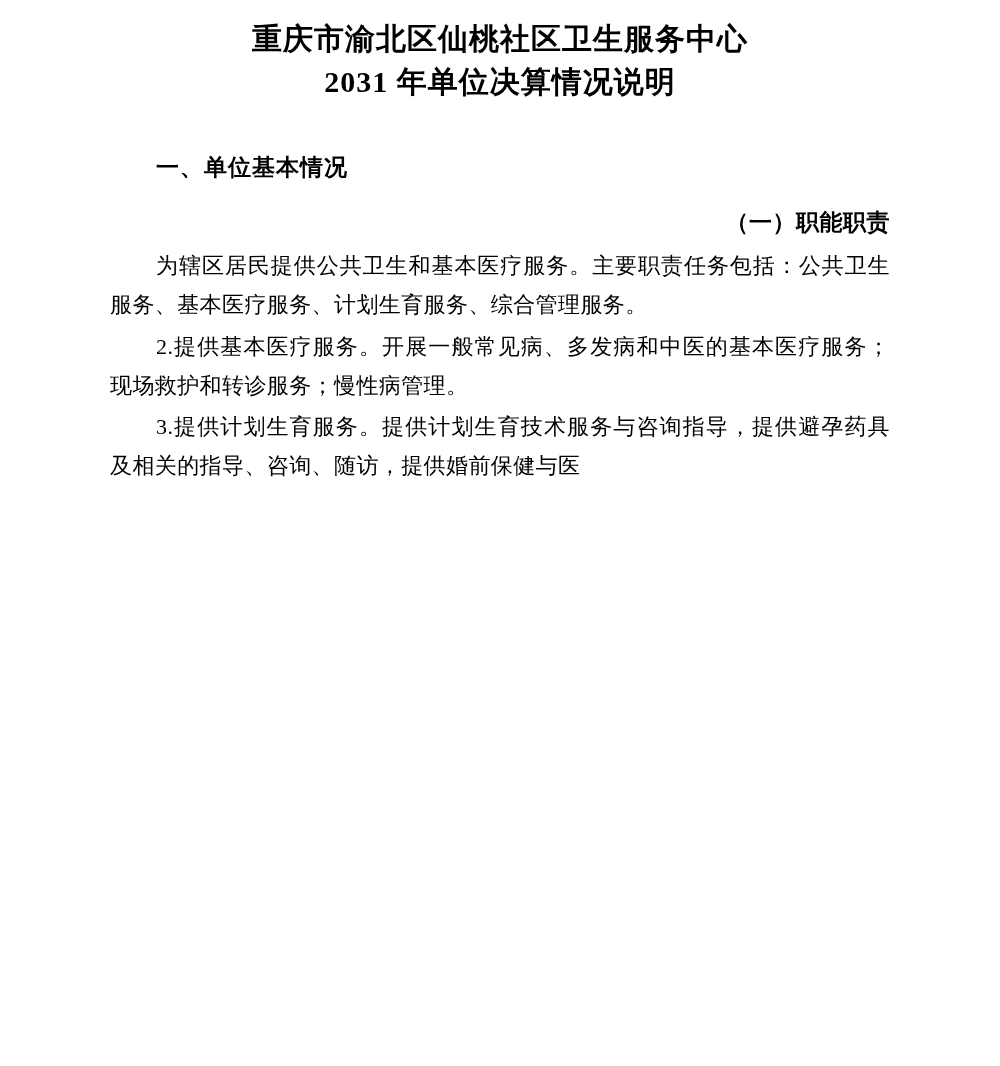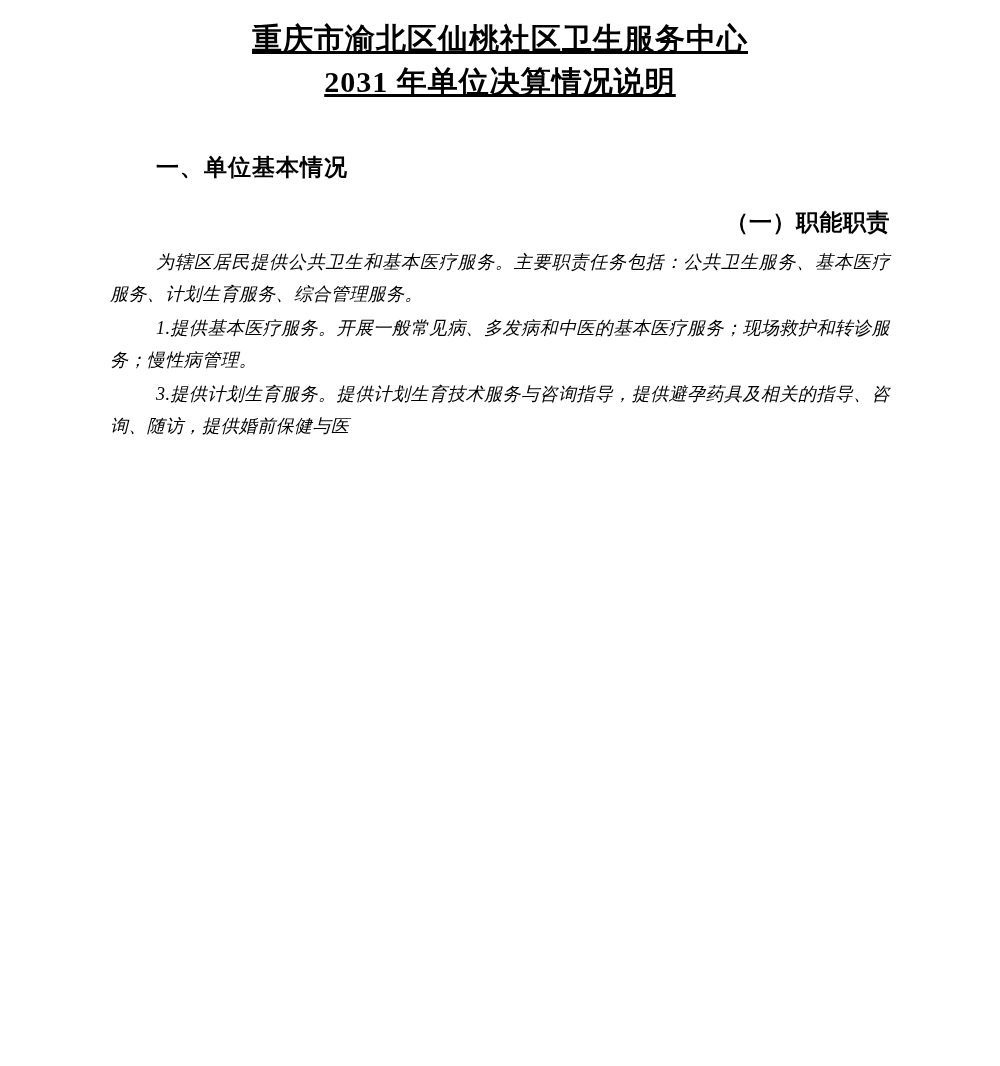--- a/index.html
+++ b/index.html
@@ -26,21 +26,20 @@
     font-size: 30px;
     font-weight: bold;
     line-height: 1.42;
     letter-spacing: 1px;
     margin: 0;
     padding: 0;
   }
   .doc-title .line {
     display: block;
     white-space: nowrap;
-    text-decoration: underline;
   }
   .title-gap {
     height: 48px;
   }
   .h1 {
     font-size: 23px;
     font-weight: bold;
     line-height: 1.5;
     text-indent: 46px;
     margin: 0 0 20px 0;
@@ -49,28 +48,27 @@
   .h2 {
     font-size: 23px;
     font-weight: bold;
     line-height: 1.5;
     text-indent: 46px;
     margin: 0 0 6px 0;
     letter-spacing: 0.5px;
     text-align: right;
   }
   p.body-par {
-    font-size: 18px;
+    font-size: 22px;
     line-height: 1.78;
     text-indent: 46px;
     margin: 0 0 2px 0;
     text-align: justify;
     text-justify: inter-ideograph;
     letter-spacing: 0.4px;
-    font-style: italic;
   }
   p.body-par:last-child {
     margin-bottom: 0;
   }
 </style>
 </head>
 <body>
 
 <div class="page">
 
@@ -79,16 +77,16 @@
     <span class="line">2031 年单位决算情况说明</span>
   </div>
 
   <div class="title-gap"></div>
 
   <h2 class="h1">一、单位基本情况</h2>
 
   <h3 class="h2">（一）职能职责</h3>
 
   <p class="body-par">为辖区居民提供公共卫生和基本医疗服务。主要职责任务包括：公共卫生服务、基本医疗服务、计划生育服务、综合管理服务。</p>
-  <p class="body-par">1.提供基本医疗服务。开展一般常见病、多发病和中医的基本医疗服务；现场救护和转诊服务；慢性病管理。</p>
+  <p class="body-par">2.提供基本医疗服务。开展一般常见病、多发病和中医的基本医疗服务；现场救护和转诊服务；慢性病管理。</p>
   <p class="body-par">3.提供计划生育服务。提供计划生育技术服务与咨询指导，提供避孕药具及相关的指导、咨询、随访，提供婚前保健与医</p>
 
 </div>
 
 </body></html>

